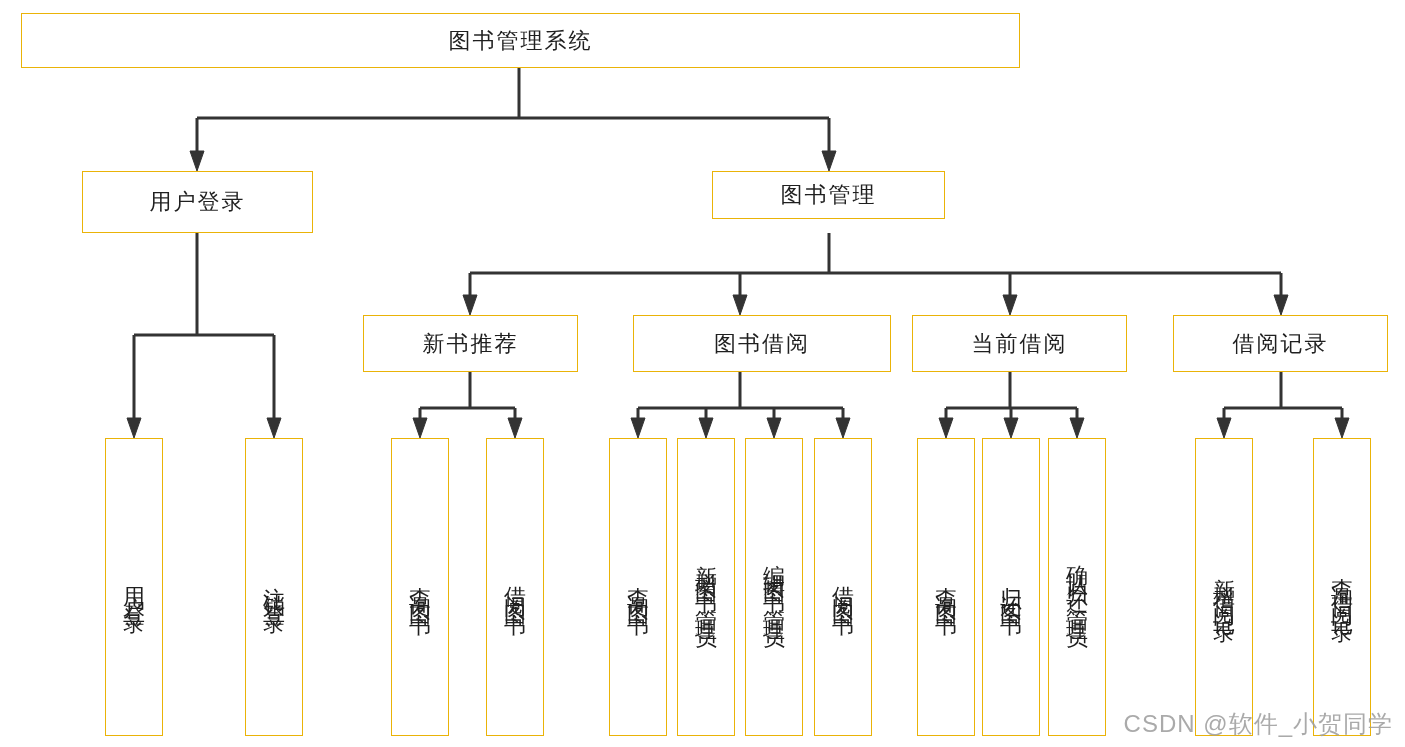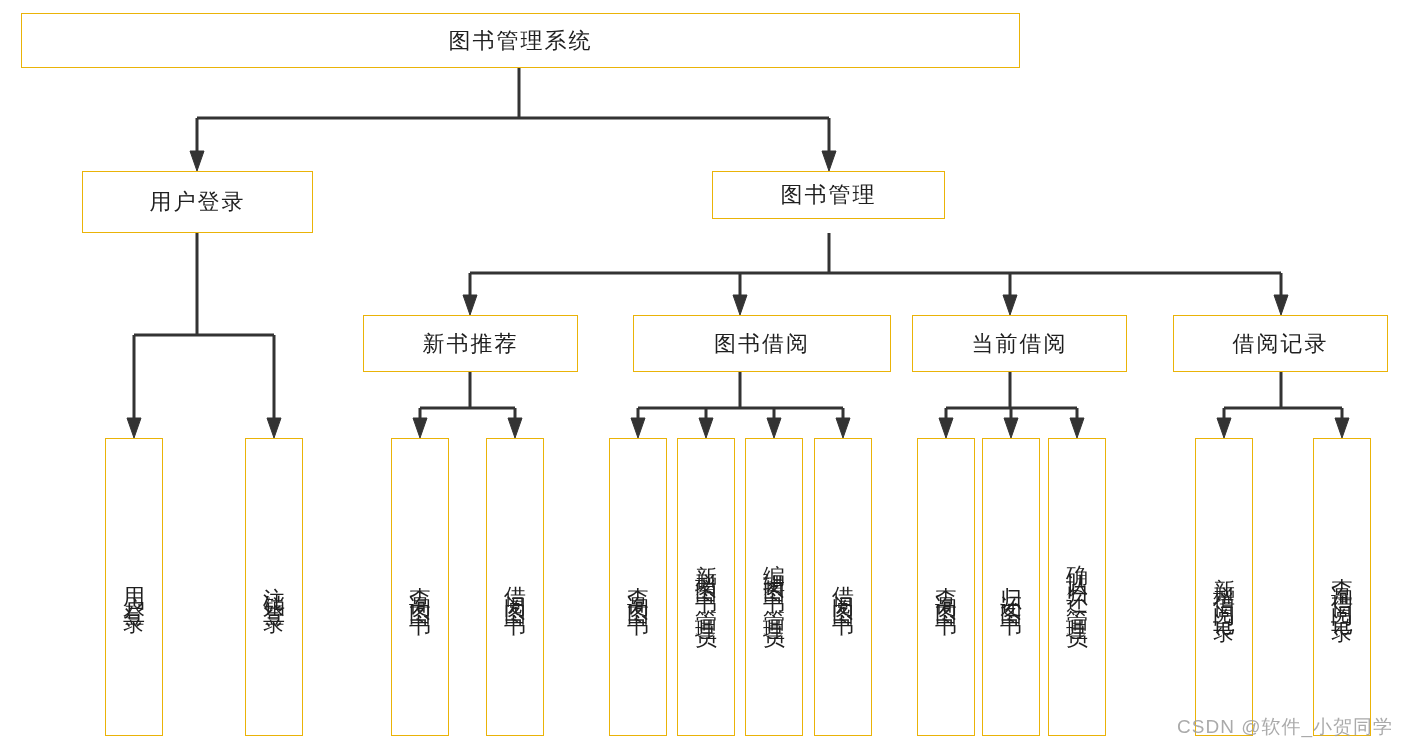--- a/index.html
+++ b/index.html
@@ -52,21 +52,21 @@
     writing-mode: vertical-rl;
     text-orientation: mixed;
     letter-spacing: 9px;
     font-size: 22px;
     padding: 4px 0;
   }
   .watermark {
     position: absolute;
     right: 12px;
     bottom: 7px;
-    font-size: 19px;
+    font-size: 24px;
     letter-spacing: 1px;
     color: rgba(158, 158, 158, 0.88);
     z-index: 3;
     white-space: nowrap;
   }
 </style>
 </head>
 <body>
 
 <div class="canvas">

